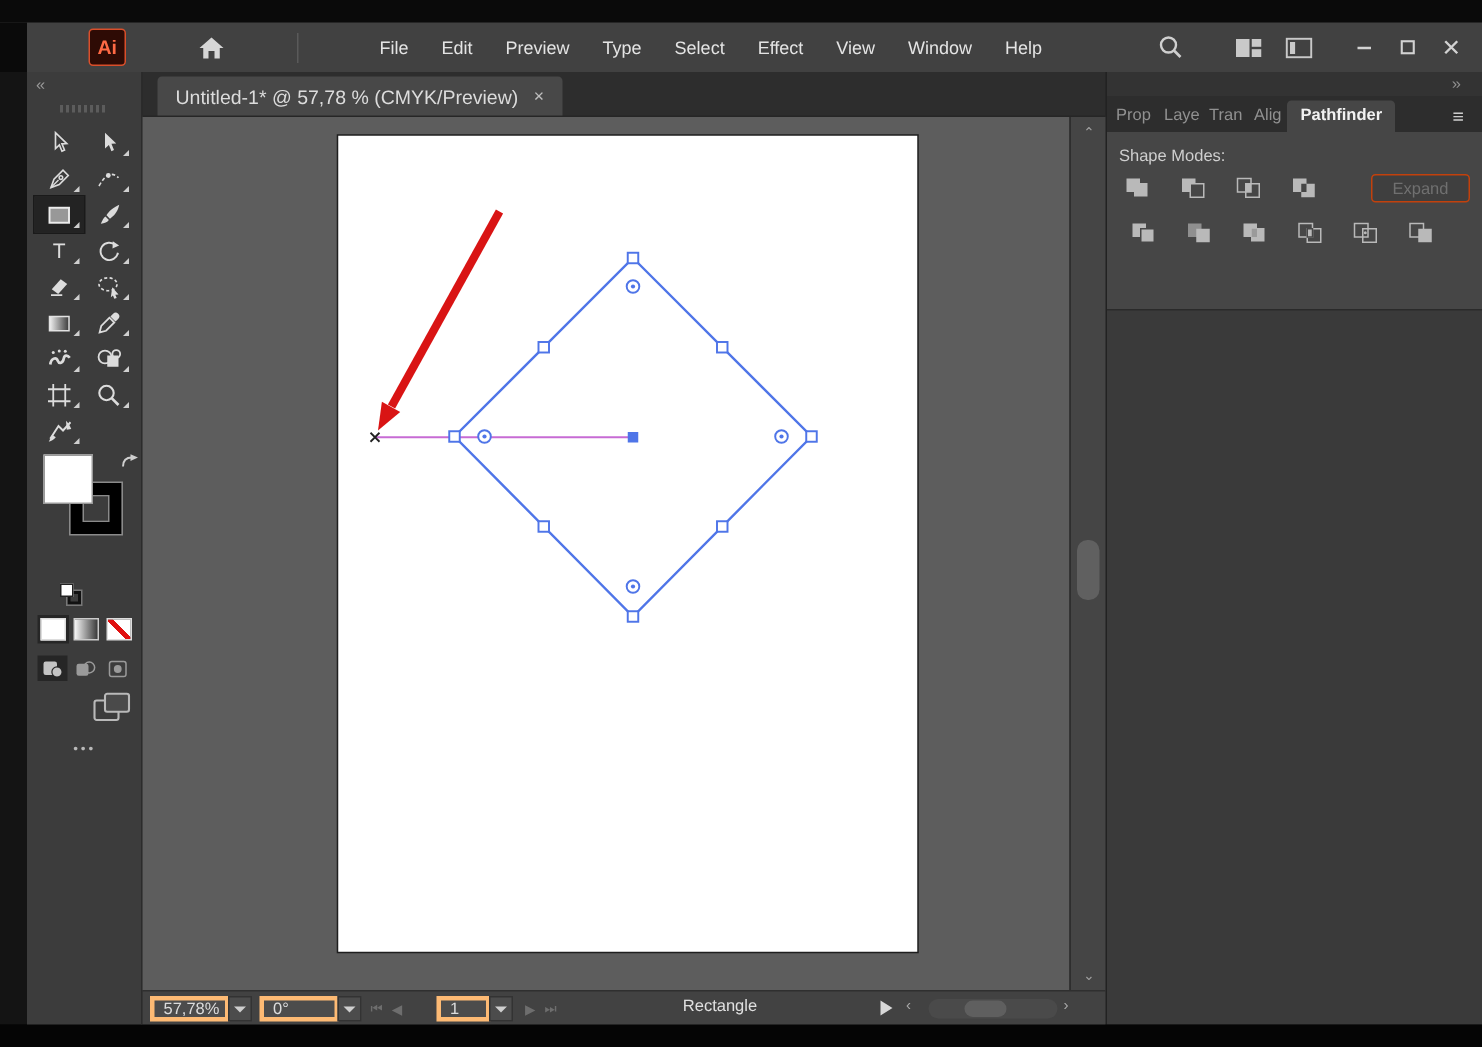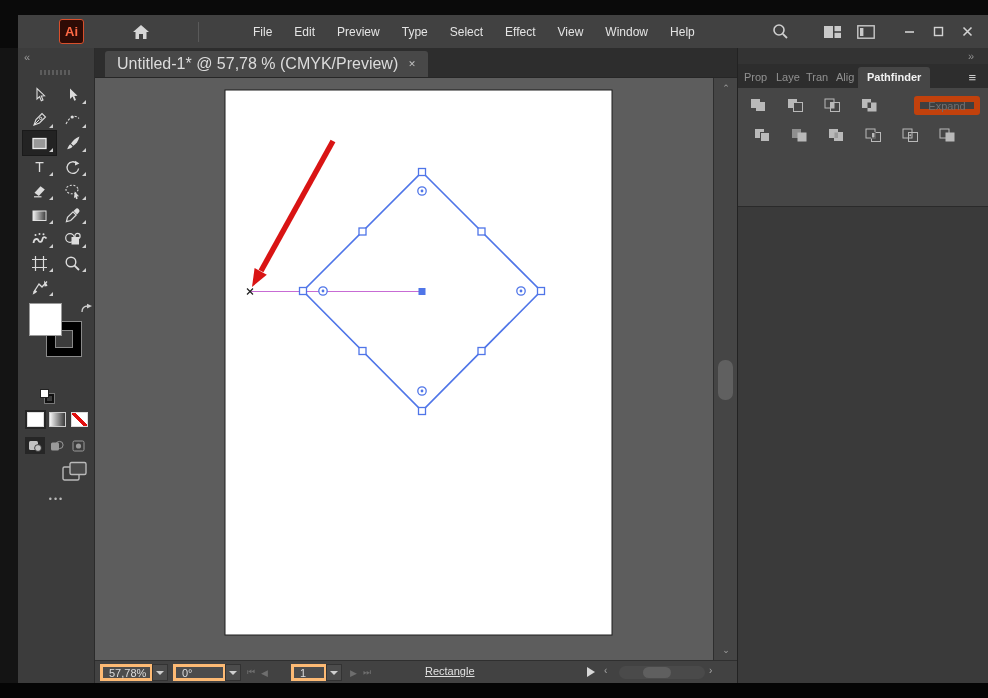--- a/index.html
+++ b/index.html
@@ -61,60 +61,60 @@
   .mode-btn.pressed { background:#262626; }
 
   .screen-mode { left:44px; top:413px; }
   .tb-ellipsis { left:0; top:446px; width:77px; text-align:center; color:#b9b9b9; font-size:9px; letter-spacing:2px; }
 
   
   .center-col { width:642px; display:flex; flex-direction:column; }
   .tabbar { height:30px; background:#2d2d2d; display:flex; align-items:flex-end; border-bottom:1px solid #262626; }
   .doc-tab { height:26px; background:#484848; display:flex; align-items:center; gap:10px;
              padding:0 12px; margin-left:10px; border-radius:3px 3px 0 0; }
-  .doc-tab .t-title { color:#dcdcdc; font-size:16px; }
+  .doc-tab .t-title { color:#dcdcdc; font-size:13px; }
   .doc-tab .t-close { color:#c0c0c0; font-size:9px; }
 
   .canvas-row { height:582px; display:flex; }
   .canvas { width:618px; height:582px; background:#5d5d5d; position:relative; }
   .canvas svg { position:absolute; left:0; top:0; }
 
   .vscroll { width:24px; background:#454545; border-left:1px solid #2e2e2e; position:relative; }
   .vs-arrow { position:absolute; left:0; width:24px; height:16px; display:flex; align-items:center; justify-content:center; color:#a0a0a0; font-size:9px; }
   .vs-up { top:2px; } .vs-down { bottom:2px; }
   .vs-thumb { position:absolute; left:4px; top:282px; width:15px; height:40px; background:#606060; border-radius:7px; }
 
   .statusbar { height:23px; background:#424242; border-top:1px solid #2f2f2f; position:relative; color:#dcdcdc; font-size:11px; }
   .sb-box { position:absolute; top:3px; height:17px; background:#4c4c4c; border:3px solid #fdba74;
             display:flex; align-items:center; padding:0 6px; }
   .sb-dd { position:absolute; top:3px; height:17px; width:16px; background:#4c4c4c; border:1px solid #333;
            display:flex; align-items:center; justify-content:center; }
   .caret { width:0; height:0; border-left:4px solid transparent; border-right:4px solid transparent; border-top:4px solid #cfcfcf; }
   .sb-nav { position:absolute; top:3px; height:17px; display:flex; align-items:center; gap:6px; color:#6e6e6e; font-size:9px; }
-  .sb-tool { position:absolute; left:330px; top:4px; width:110px; color:#e0e0e0;text-decoration:underline; }
+  .sb-tool { position:absolute; left:330px; top:4px; width:110px; text-align:center; color:#e0e0e0; }
   .sb-play { position:absolute; left:492px; top:6px; width:0; height:0;
              border-top:5px solid transparent; border-bottom:5px solid transparent; border-left:8px solid #d8d8d8; }
   .sb-chev { position:absolute; top:4px; color:#a8a8a8; font-size:10px; }
   .hs-track { position:absolute; left:524px; top:5px; width:86px; height:13px; background:#4a4a4a; border-radius:7px; }
   .hs-thumb { position:absolute; left:24px; top:1px; width:28px; height:11px; background:#5f5f5f; border-radius:6px; }
 
   
   .right-panel { width:251px; background:#3a3a3a; display:flex; flex-direction:column; border-left:1px solid #222; }
   .rp-top { height:16px; background:#333; display:flex; justify-content:flex-end; align-items:center; }
   .rp-collapse { color:#909090; font-size:11px; margin-right:14px; line-height:10px; }
   .rp-tabs { height:24px; background:#2d2d2d; display:flex; align-items:flex-end; position:relative; }
   .rp-tab { font-size:11px; color:#919191; padding:4px 6px 5px 6px; white-space:nowrap; overflow:hidden; }
   .rp-tab.active { background:#464646; color:#f2f2f2; font-weight:bold; border-radius:3px 3px 0 0; padding:4px 9px 5px 9px; }
   .rp-menu { position:absolute; right:12px; bottom:3px; color:#cccccc; font-size:13px; }
   .rp-body { height:118px; background:#464646; padding:8px 0 0 0; }
   .rp-label { color:#cfcfcf; font-size:11px; padding:2px 0 6px 8px; }
   .sm-row { display:flex; align-items:center; padding:0 8px 10px 10px; gap:17px; }
   .pf-row { display:flex; align-items:center; padding:2px 14px 0 14px; gap:17px; }
   .pf-btn { width:20px; height:17px; display:flex; align-items:center; justify-content:center; }
-  .expand-btn { margin-left:auto; width:66px; height:19px; background:#3f3f3f; border:6px solid #c2410c;
+  .expand-btn { margin-left:auto; width:66px; height:19px; background:#3f3f3f; border:1px solid #c2410c;
                 border-radius:3px; color:#707070; font-size:11px; display:flex; align-items:center; justify-content:center; }
   .rp-rest { flex:1; background:#3a3a3a; border-top:1px solid #2a2a2a; }
 
   .bottom-black { height:15px; background:#050505; }
 </style>
 </head>
 <body>
 
 <div class="app">
 
@@ -453,20 +453,21 @@
       <div class="rp-tabs">
         <span class="rp-tab" style="max-width:32px">Prop</span>
         <span class="rp-tab" style="max-width:30px">Laye</span>
         <span class="rp-tab" style="max-width:30px">Tran</span>
         <span class="rp-tab" style="max-width:28px">Alig</span>
         <span class="rp-tab active">Pathfinder</span>
         <span class="rp-menu">≡</span>
       </div>
 
       <div class="rp-body">
+        <div class="rp-label">Shape Modes:</div>
         <div class="sm-row">
           <div class="pf-btn">
             <svg width="17" height="15" viewBox="0 0 17 15">
               <path d="M1 1 h9 v3 h5 v9 h-9 v-3 h-5 Z" fill="#b9b9b9"></path>
             </svg>
           </div>
           <div class="pf-btn">
             <svg width="17" height="15" viewBox="0 0 17 15">
               <rect x="1" y="1" width="9" height="9" fill="#b9b9b9"></rect>
               <rect x="6.5" y="4.5" width="9" height="9" fill="#464646" stroke="#b9b9b9"></rect>

